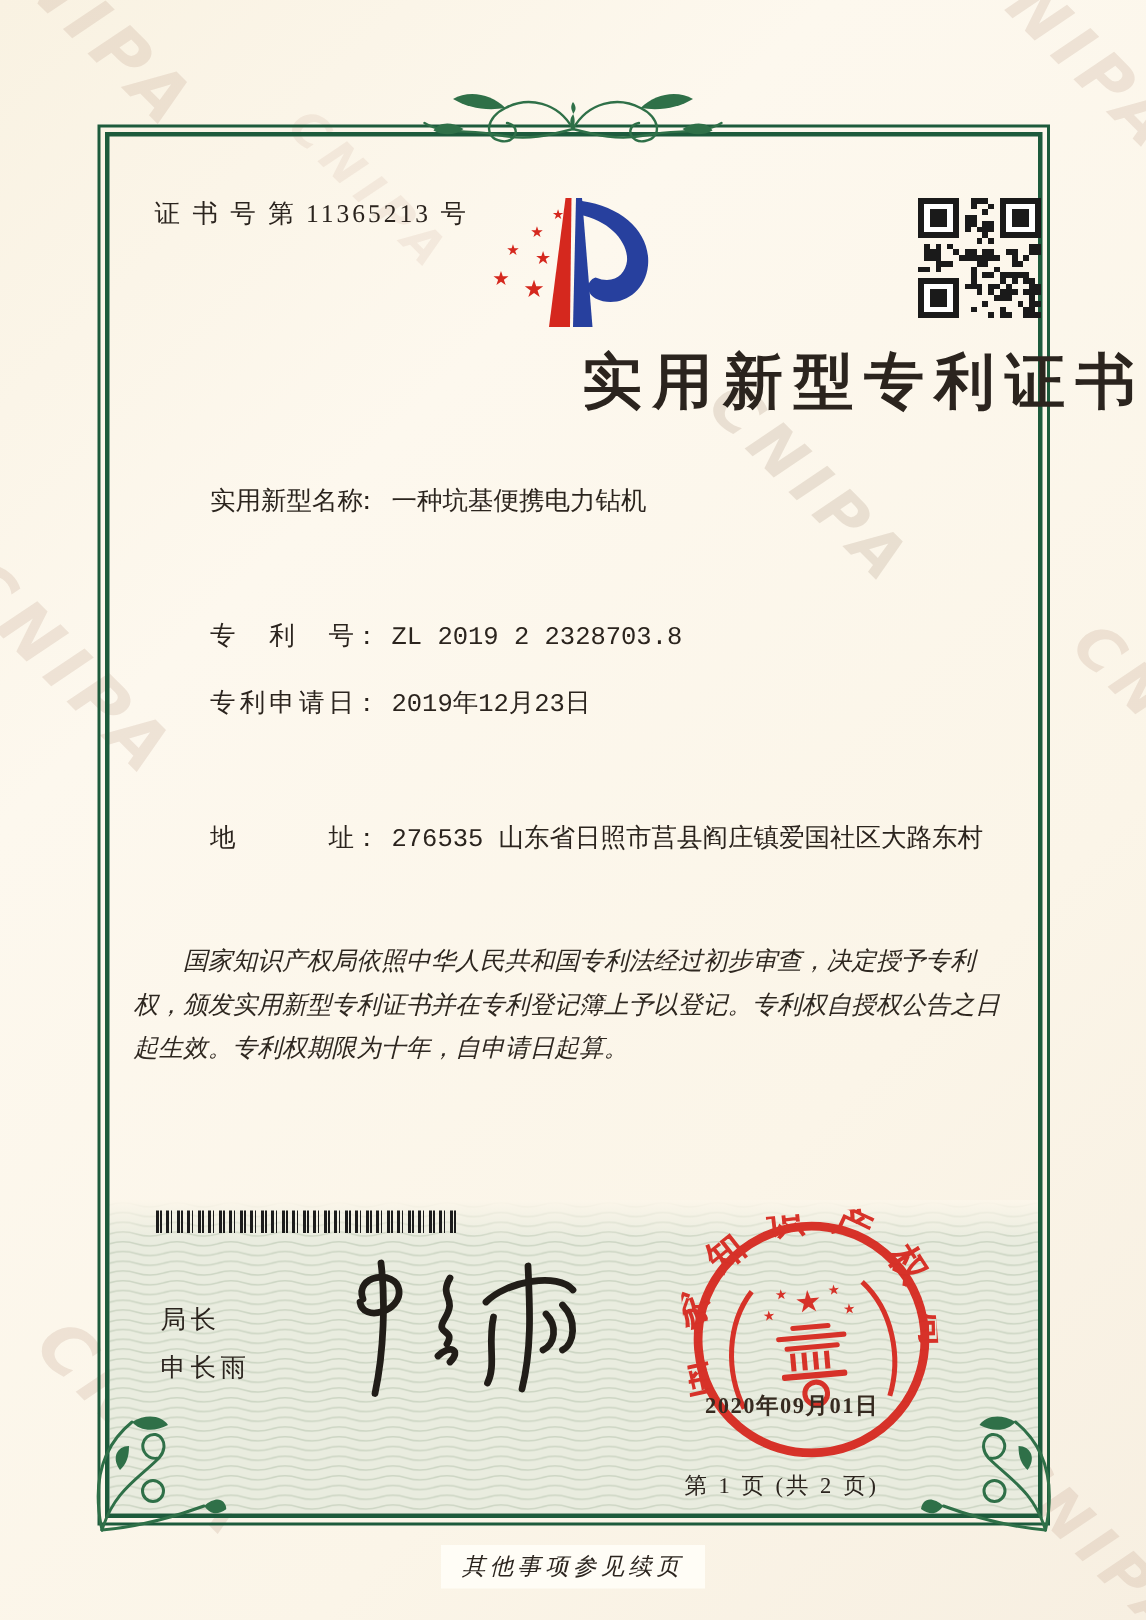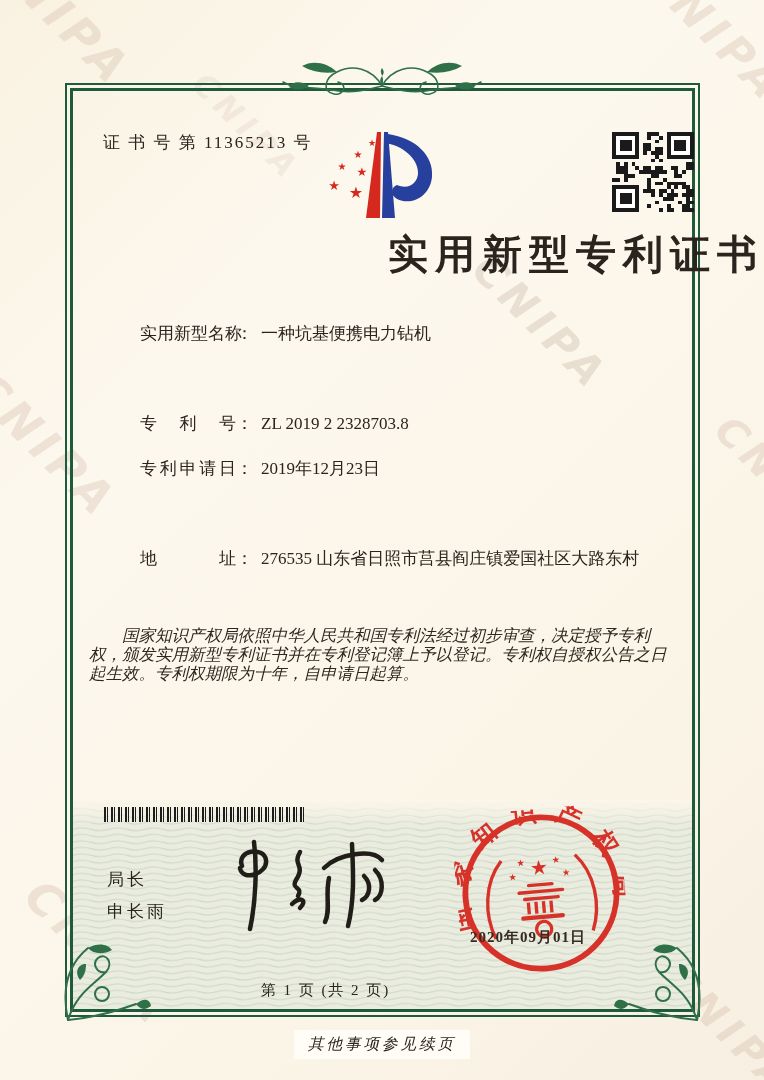--- a/index.html
+++ b/index.html
@@ -29,33 +29,33 @@
   .orn-bl{left:56px;top:942px;}
   .orn-br{left:614px;top:942px;transform:scaleX(-1);}
   
   .abs{position:absolute;z-index:3;}
   .cert-no{left:103px;top:131px;font-size:17px;letter-spacing:2px;}
   .logo{left:314px;top:124px;}
   .qr{left:612px;top:132px;}
   .title{left:0;top:227px;width:764px;text-align:right;font-size:40px;font-weight:bold;letter-spacing:7px;}
   .field-row{left:104px;width:580px;font-size:17px;white-space:nowrap;}
   .flabel{display:inline-block;width:96px;text-align:justify;text-align-last:justify;margin-left:36px;}
-  .fval{margin-left:8px;}
+  .fval{margin-left:8px;font-family:Liberation Mono, monospace;}
   .pair2{position:absolute;left:288px;top:0;}
-  .paras{left:89px;top:626px;width:590px;font-size:16.5px;line-height:19px;font-style:italic;color:#2e2720;}
+  .paras{left:89px;top:626px;width:590px;font-size:16.5px;line-height:29px;font-style:italic;color:#2e2720;}
   .paras p{margin:0;text-indent:2em;}
   .barcode{left:104px;top:807px;width:201px;height:15px;
      background:repeating-linear-gradient(90deg,#1c1c1c 0 2px,transparent 2px 3px,#1c1c1c 3px 4px,
      transparent 4px 7px,#1c1c1c 7px 9px,transparent 9px 10px,#1c1c1c 10px 11px,transparent 11px 14px);}
   .signer-title{left:107px;top:868px;font-size:17px;letter-spacing:3px;}
   .signer-name{left:107px;top:900px;font-size:17px;letter-spacing:3px;}
   .signature{left:212px;top:836px;z-index:4;}
   .seal{left:457px;top:809px;z-index:4;opacity:0.93;transform:rotate(-5deg);}
   .seal-date{left:470px;top:928px;font-size:15px;letter-spacing:1px;z-index:5;color:#362a20;font-weight:bold;}
-  .page-no{left:65px;top:981px;width:521px;text-align:center;font-size:15px;letter-spacing:2px;}
+  .page-no{left:65px;top:981px;width:521px;text-align:right;font-size:15px;letter-spacing:2px;}
   .note-wrap{left:0;top:1030px;width:764px;text-align:center;z-index:3;}
   .note{display:inline-block;background:#fffdf6;padding:4px 14px;font-size:15.5px;letter-spacing:3px;font-style:italic;}
 </style>
 </head>
 <body>
 
 <div class="page">
 
   <div class="wm wm1">CNIPA</div>
   <div class="wm wm2">CNIPA</div>

